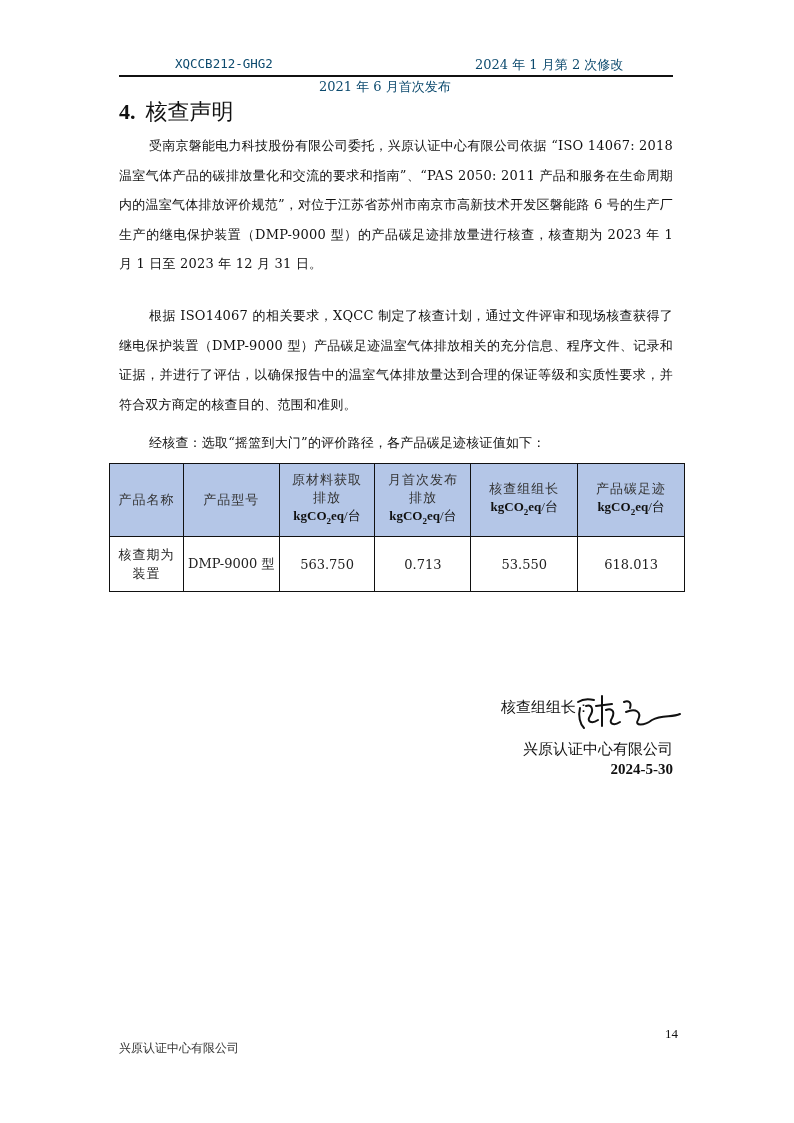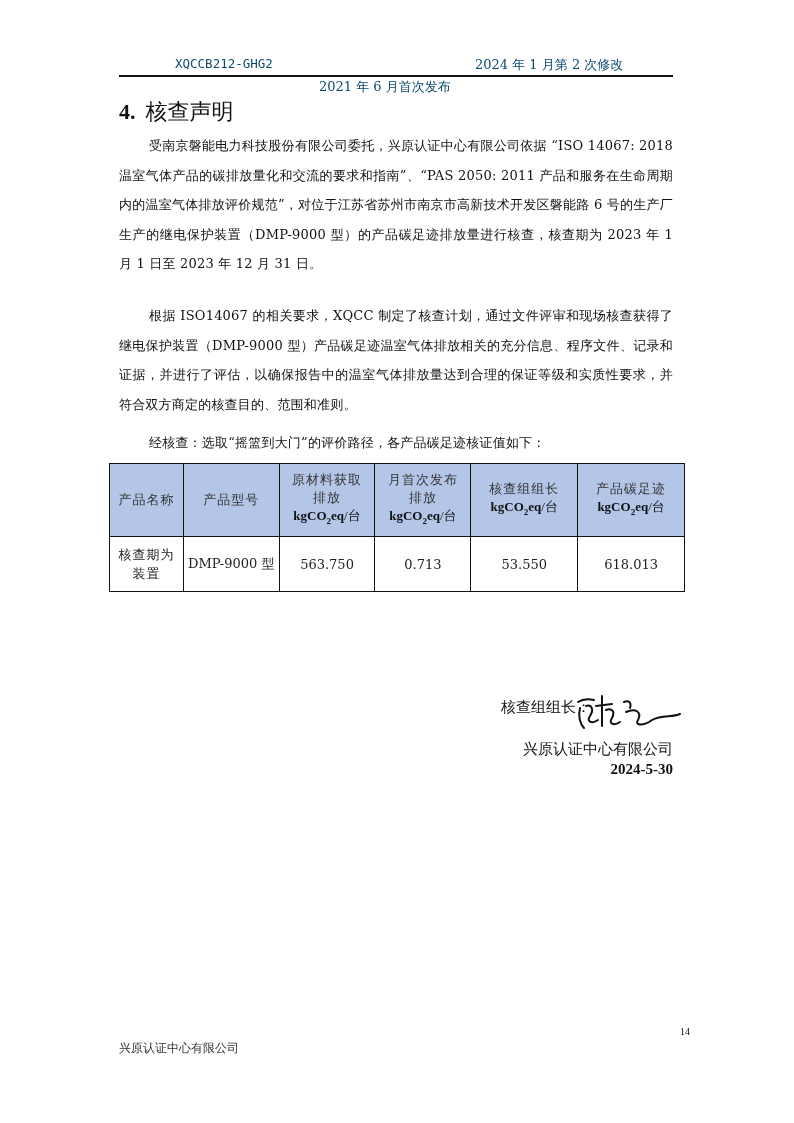--- a/index.html
+++ b/index.html
@@ -28,21 +28,21 @@
   table.result th { background: #b4c6e7; font-weight: normal; height: 68px; line-height: 18px; color: #333; letter-spacing: 1px; }
   table.result td { height: 50px; color: #222; }
   .unit { font-family: "Liberation Serif", serif; font-weight: bold; letter-spacing: 0; color: #111; }
   .unit sub { font-size: 9px; }
 
   .sign-label { position: absolute; left: 458px; top: 698px; font-size: 15px; margin-left: 43px; }
   .signature { position: absolute; left: 572px; top: 688px; width: 115px; height: 45px; }
   .company { position: absolute; right: 121px; top: 740px; font-size: 15px; }
   .date { position: absolute; right: 121px; top: 761px; font-size: 15px; font-family: "Liberation Serif", serif; font-weight: bold; }
 
-  .page-num { position: absolute; right: 104px; top: 1026px; font-size: 10px; font-family: "Liberation Serif", serif; }
+  .page-num { position: absolute; right: 116px; top: 1026px; font-size: 13px; font-family: "Liberation Serif", serif; }
   .footer { position: absolute; left: 119px; top: 1040px; font-size: 12px; color: #333; }
 </style>
 </head>
 <body>
 
 <div class="header">
   <span class="hdr-code">XQCCB212-GHG2</span>
   <span class="hdr-pub">2021 年 6 月首次发布</span>
   <span class="hdr-rev">2024 年 1 月第 2 次修改</span>
 </div>

